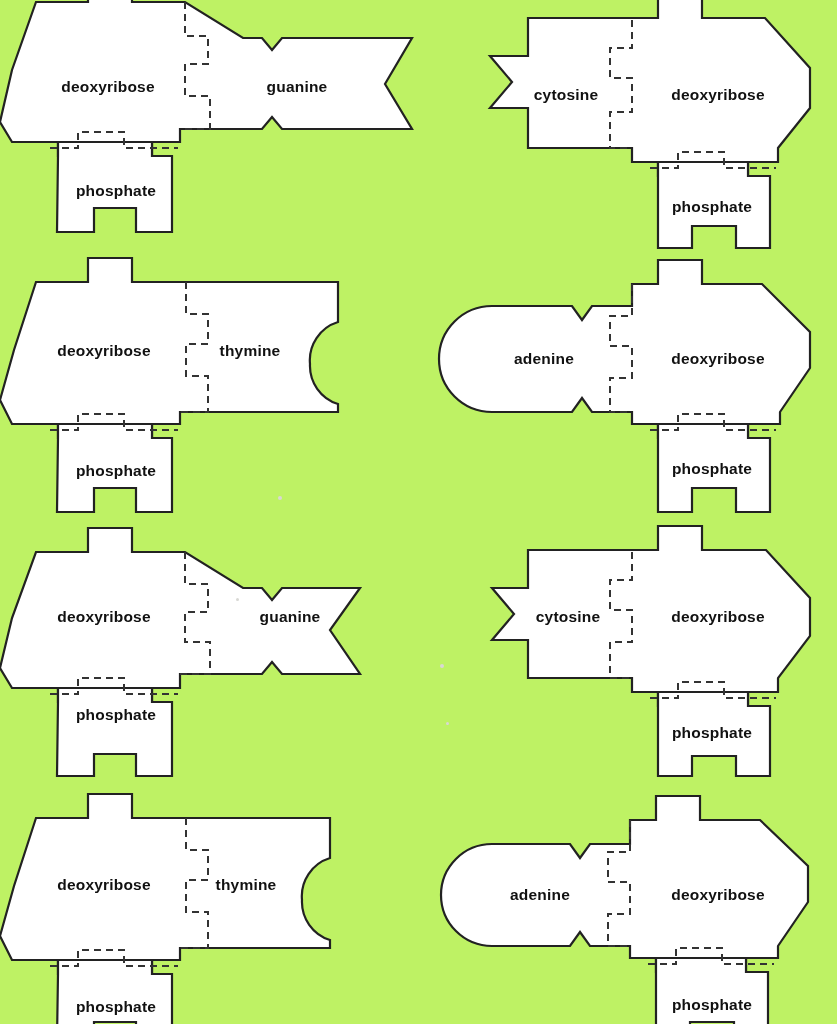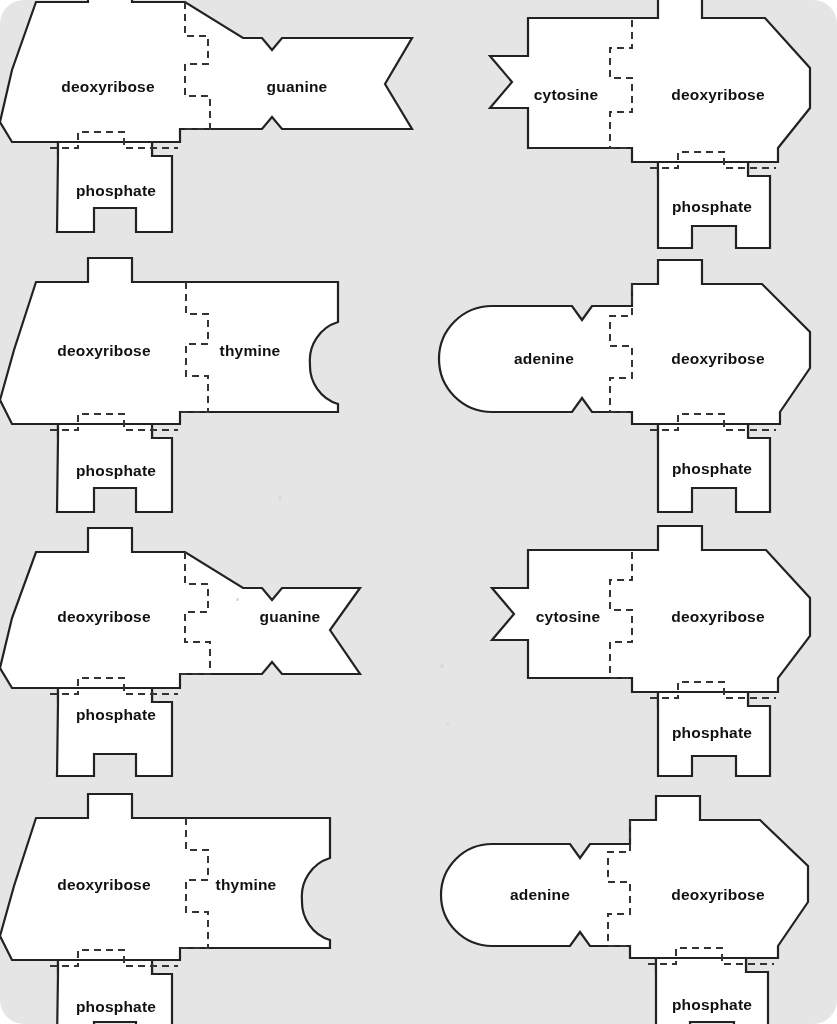--- a/index.html
+++ b/index.html
@@ -11,22 +11,21 @@
     width: 837px;
     height: 1024px;
     font-family: "Liberation Sans", sans-serif;
     position: relative;
     overflow: hidden;
   }
   #sheet {
     position: relative;
     width: 837px;
     height: 1024px;
-    background: #e5e5e5;
-    border-radius: 24px;
+    background: #bef264;
   }
   .nucleotide {
     position: absolute;
   }
   .nucleotide svg {
     display: block;
     overflow: visible;
   }
   .shape-outline {
     fill: #ffffff;

